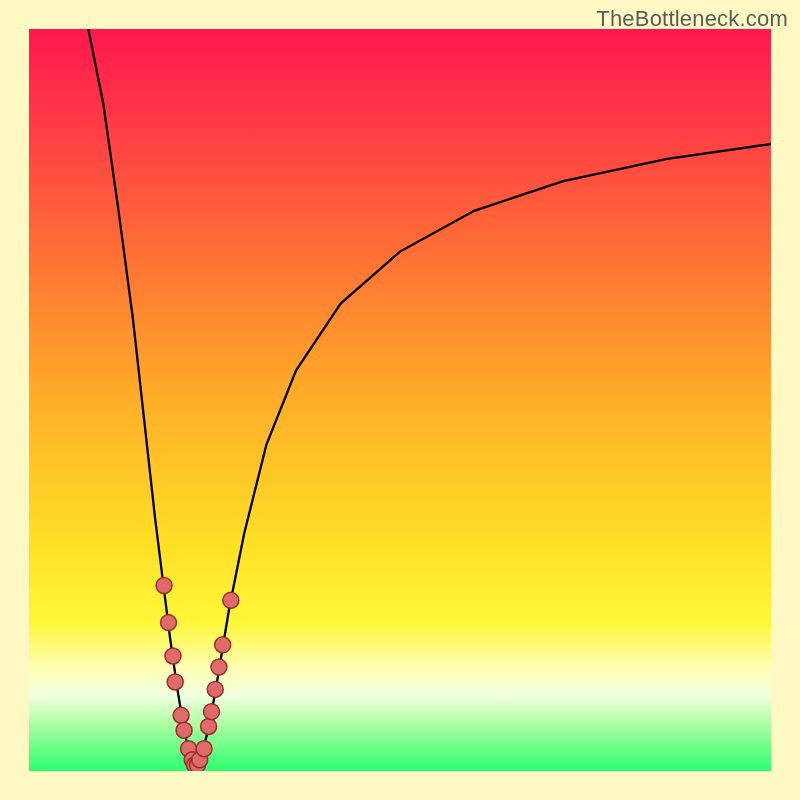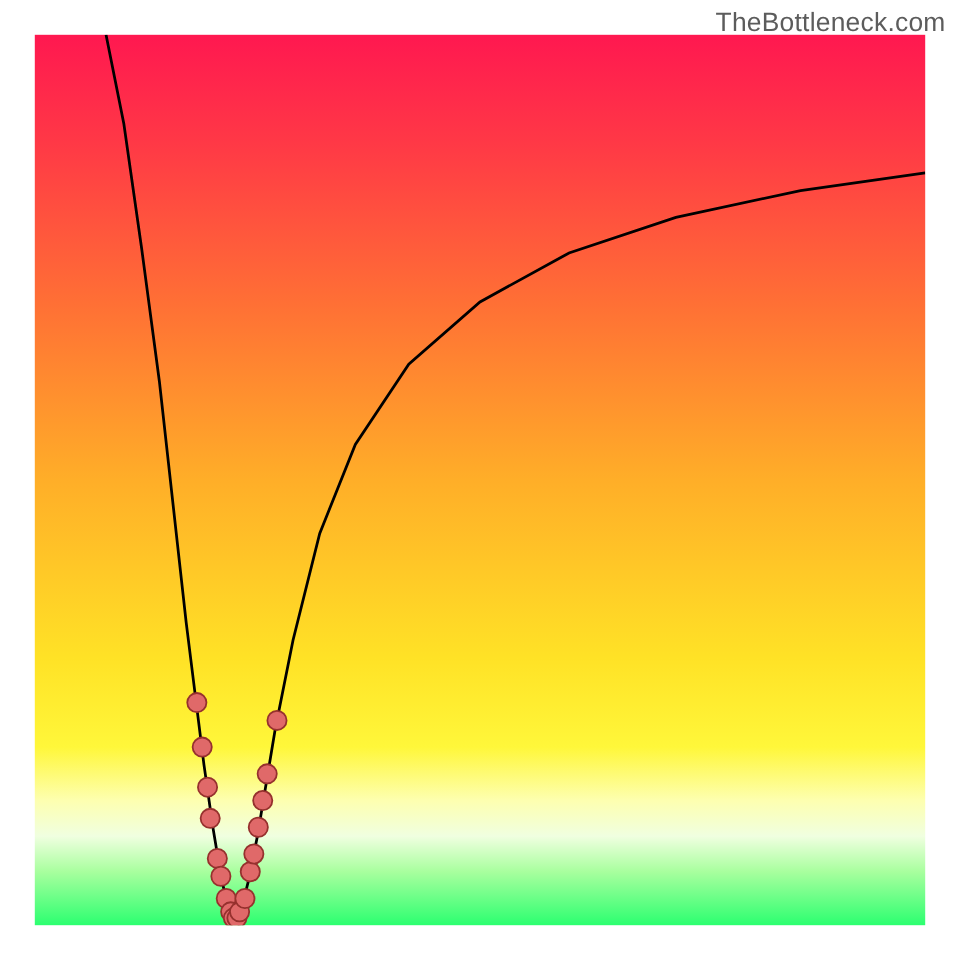--- a/index.html
+++ b/index.html
@@ -10,21 +10,21 @@
     overflow: hidden;
     background: #000;
     font-family: Arial, Helvetica, sans-serif;
   }
   .frame {
     position: absolute;
     left: 0;
     top: 0;
     width: 800px;
     height: 800px;
-    background: #ffffff;
+    background: #fef9c3;
     text-align: center;
   }
   .plot {
     position: absolute;
     left: 29px;
     top: 29px;
     width: 742px;
     height: 742px;
     
   }

